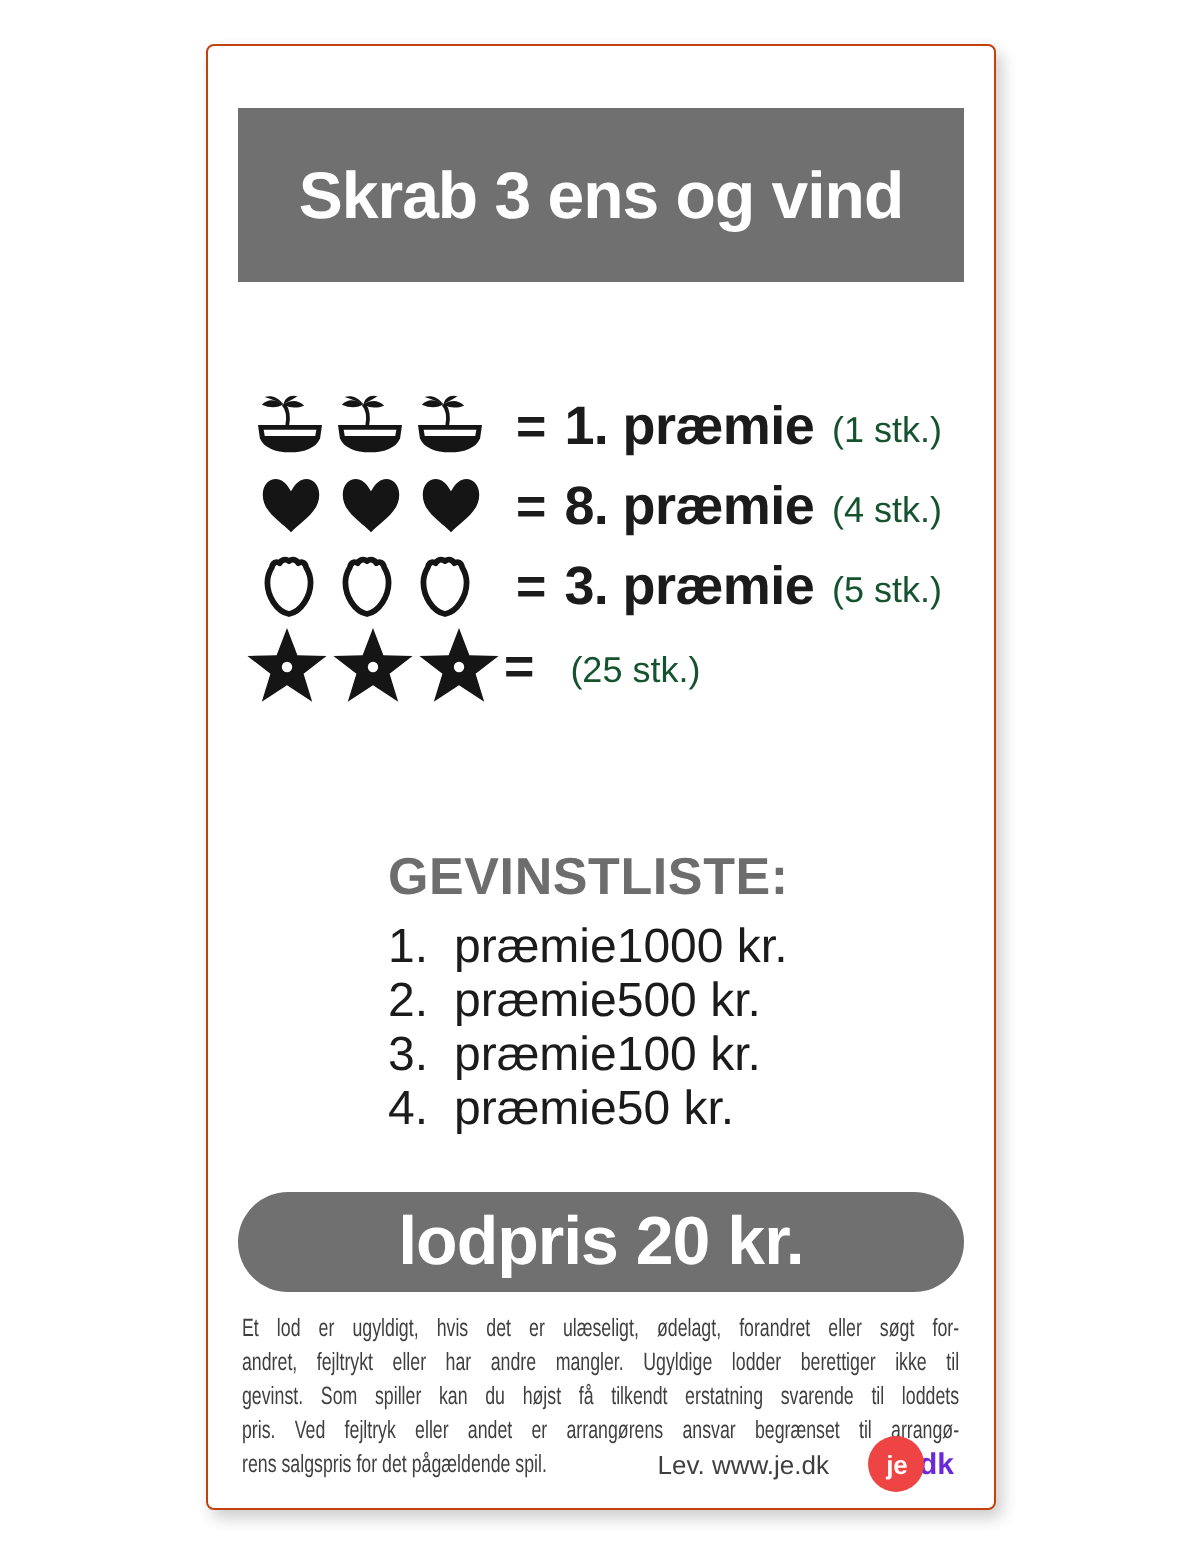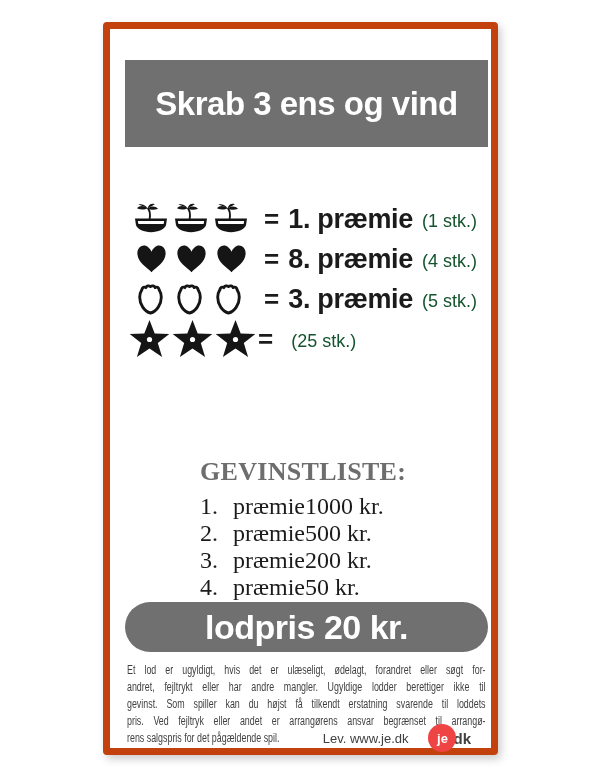--- a/index.html
+++ b/index.html
@@ -1,21 +1,21 @@
 <!DOCTYPE html>
 <html><head>
 <meta charset="utf-8">
 <style>
   * { margin:0; padding:0; box-sizing:border-box; }
   html,body { width:600px; height:780px; background:#ffffff; font-family:"Liberation Sans", sans-serif; }
   .page { position:relative; width:600px; height:780px; background:#fff; overflow:hidden; }
 
   .card {
     position:absolute; left:103px; top:22px; width:395px; height:733px;
-    background:#fff; border:7px solid #c2410c; border-radius:4px;
+    background:#fff; border:1px solid #c2410c; border-radius:4px;
     box-shadow:3px 4px 8px rgba(0,0,0,0.20);
   }
 
   .header-bar {
     position:absolute; top:31px; left:15px; width:363px; height:87px;
     background:#707070; display:flex; align-items:center; justify-content:center;
   }
   .header-title { color:#fff; font-weight:bold; font-size:33px; letter-spacing:-0.5px; white-space:nowrap; }
 
   .rows { position:absolute; top:170px; left:0; width:100%; }
@@ -24,21 +24,21 @@
   .icons.g-island { gap:6px; }
   .icons.g-heart  { gap:5px; }
   .icons.g-straw  { gap:12px; padding-left:3px; }
   .icons.g-star   { gap:0; margin-left:-6px; }
   .ic { display:block; }
 
   .eq     { font-weight:bold; font-size:26px; color:#1b1b1b; margin-right:9px; }
   .plabel { font-weight:bold; font-size:27px; color:#1b1b1b; letter-spacing:-0.3px; white-space:nowrap; }
   .pcount { font-size:18px; color:#14532d; margin-left:9px; margin-top:4px; white-space:nowrap; }
 
-  .gevinst { position:absolute; top:428px; left:90px; width:252px; color:#1b1b1b;font-family:Liberation Serif, serif; }
+  .gevinst { position:absolute; top:400px; left:90px; width:252px; color:#1b1b1b; }
   .gl-title { font-size:26px; font-weight:bold; color:#6d6d6d; letter-spacing:0.3px; margin-bottom:6px; }
   .gl-row { display:flex; font-size:24px; line-height:27px; }
   .gl-rank { width:33px; }
   .gl-amount { flex:1; text-align:left; }
 
   .price-bar {
     position:absolute; top:573px; left:15px; width:363px; height:50px;
     background:#707070; display:flex; align-items:center; justify-content:center;border-radius:25px;
   }
   .price-label { color:#fff; font-weight:bold; font-size:34px; letter-spacing:-0.5px; white-space:nowrap; }
@@ -51,21 +51,21 @@
   .fp-line { text-align-last:justify; white-space:nowrap; }
   .fp-line.last { text-align-last:left; }
 
   .footer { position:absolute; top:694px; right:20px; display:flex; align-items:center; height:30px; }
   .supplier { font-size:13px; color:#3f3f3f; margin-right:20px; }
   .logo-circle {
     width:28px; height:28px; border-radius:50%; background:#ef4444; color:#fff;
     font-weight:bold; font-size:13px; display:flex; align-items:center; justify-content:center;
     position:relative; z-index:2;
   }
-  .logo-suffix { font-size:15px; color:#404040; font-weight:bold; margin-left:-3px;text-align:right; }
+  .logo-suffix { font-size:15px; color:#6d28d9; font-weight:bold; margin-left:-3px;text-align:right; }
 </style>
 </head>
 <body>
 
 <div class="page">
   <div class="card">
 
     <div class="header-bar">
       <span class="header-title">Skrab 3 ens og vind</span>
     </div>
@@ -170,21 +170,21 @@
         <span class="gl-amount">1000 kr.</span>
       </div>
       <div class="gl-row">
         <span class="gl-rank">2.</span>
         <span class="gl-label">præmie</span>
         <span class="gl-amount">500 kr.</span>
       </div>
       <div class="gl-row">
         <span class="gl-rank">3.</span>
         <span class="gl-label">præmie</span>
-        <span class="gl-amount">200 kr.</span>
+        <span class="gl-amount">100 kr.</span>
       </div>
       <div class="gl-row">
         <span class="gl-rank">4.</span>
         <span class="gl-label">præmie</span>
         <span class="gl-amount">50 kr.</span>
       </div>
     </div>
 
     <div class="price-bar">
       <span class="price-label">lodpris 20 kr.</span>

